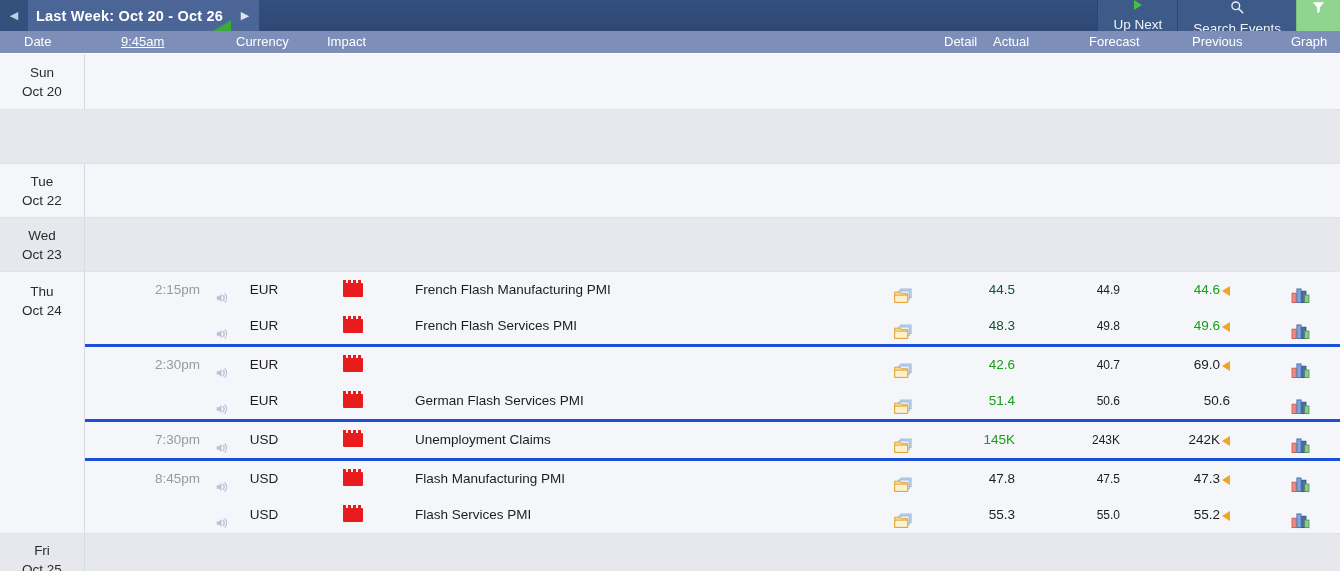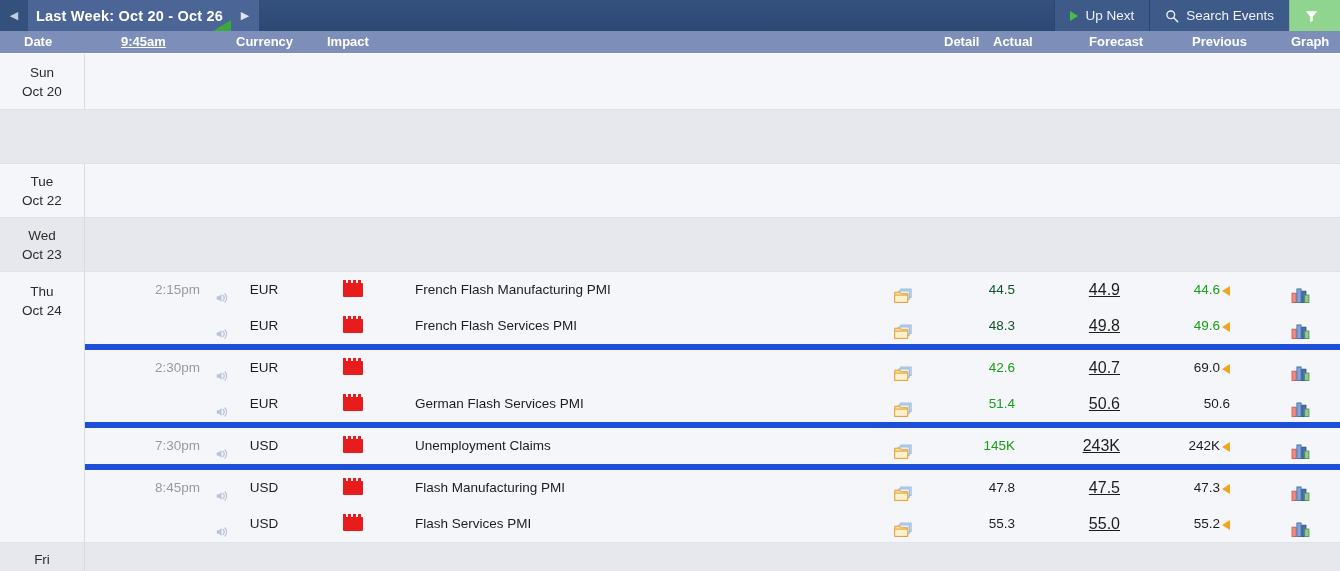--- a/index.html
+++ b/index.html
@@ -68,20 +68,21 @@
     display: flex;
     align-items: center;
     gap: 7px;
     padding: 0 15px;
     background: #3d5a88;
     color: #eef2f8;
     font-size: 13.5px;
     white-space: nowrap;
     cursor: pointer;
     border-left: 1px solid #2b4470;
+    flex-direction: column;
   }
   .top-btn.filter {
     background: #8fd48f;
     padding: 0 14px;
     border-left: 1px solid #7ec17e;
   }
   .play-tri {
     width: 0; height: 0;
     border-style: solid;
     border-width: 5px 0 5px 8px;
@@ -96,21 +97,20 @@
     position: relative;
     color: #ffffff;
     font-size: 13px;
   }
   .colhead .cell {
     position: absolute;
     top: 0;
     height: 22px;
     line-height: 22px;
     white-space: nowrap;
-    font-weight: bold;
   }
 
   
   .cal { position: relative; }
   .daygroup {
     display: flex;
     position: relative;
     border-bottom: 1px solid #dfe2e8;
   }
   .daygroup.alt { background: #e6e8ed; }
@@ -131,37 +131,37 @@
     box-sizing: border-box;
   }
   .datecell.empty-pad { justify-content: center; padding-top: 0; }
 
   .rows { flex: 1 1 auto; position: relative; }
 
   .evrow {
     position: relative;
     height: 36px;
   }
-  .evrow.sep { border-top: 6px solid #1d4ed8; }
+  .evrow.sep { border-top: 3px solid #1d4ed8; }
 
   .c {
     position: absolute;
     top: 0;
     height: 36px;
     line-height: 36px;
     white-space: nowrap;
   }
   .c-time   { left: 20px;  width: 95px; text-align: right; color: #9a9a9a; font-size: 13.5px; }
   .c-spk    { left: 127px; width: 20px; text-align: center; }
   .c-cur    { left: 158px; width: 42px; text-align: center; font-size: 13.5px; color: #1d1d1d; }
   .c-impact { left: 250px; width: 36px; text-align: center; }
   .c-title  { left: 330px; font-size: 13.5px; color: #1d1d1d; }
   .c-detail { left: 800px; width: 36px; text-align: center; }
   .c-actual { left: 855px; width: 75px; text-align: right; font-size: 13.5px; }
-  .c-fore   { left: 960px; width: 75px; text-align: right; font-size: 16px; color: #1d1d1d; text-decoration: underline; }
+  .c-fore   { left: 960px; width: 75px; text-align: right; font-size: 12px; color: #1d1d1d; }
   .c-prev   { left: 1070px; width: 75px; text-align: right; font-size: 13.5px; }
   .c-graph  { left: 1195px; width: 40px; text-align: center; }
 
   .val-red   { color: #14532d; }
   .val-green { color: #16a016; }
   .val-black { color: #1d1d1d; }
 
   .prevwrap { display: inline-flex; align-items: center; gap: 2px; }
   .rev-arrow {
     display: inline-block;

